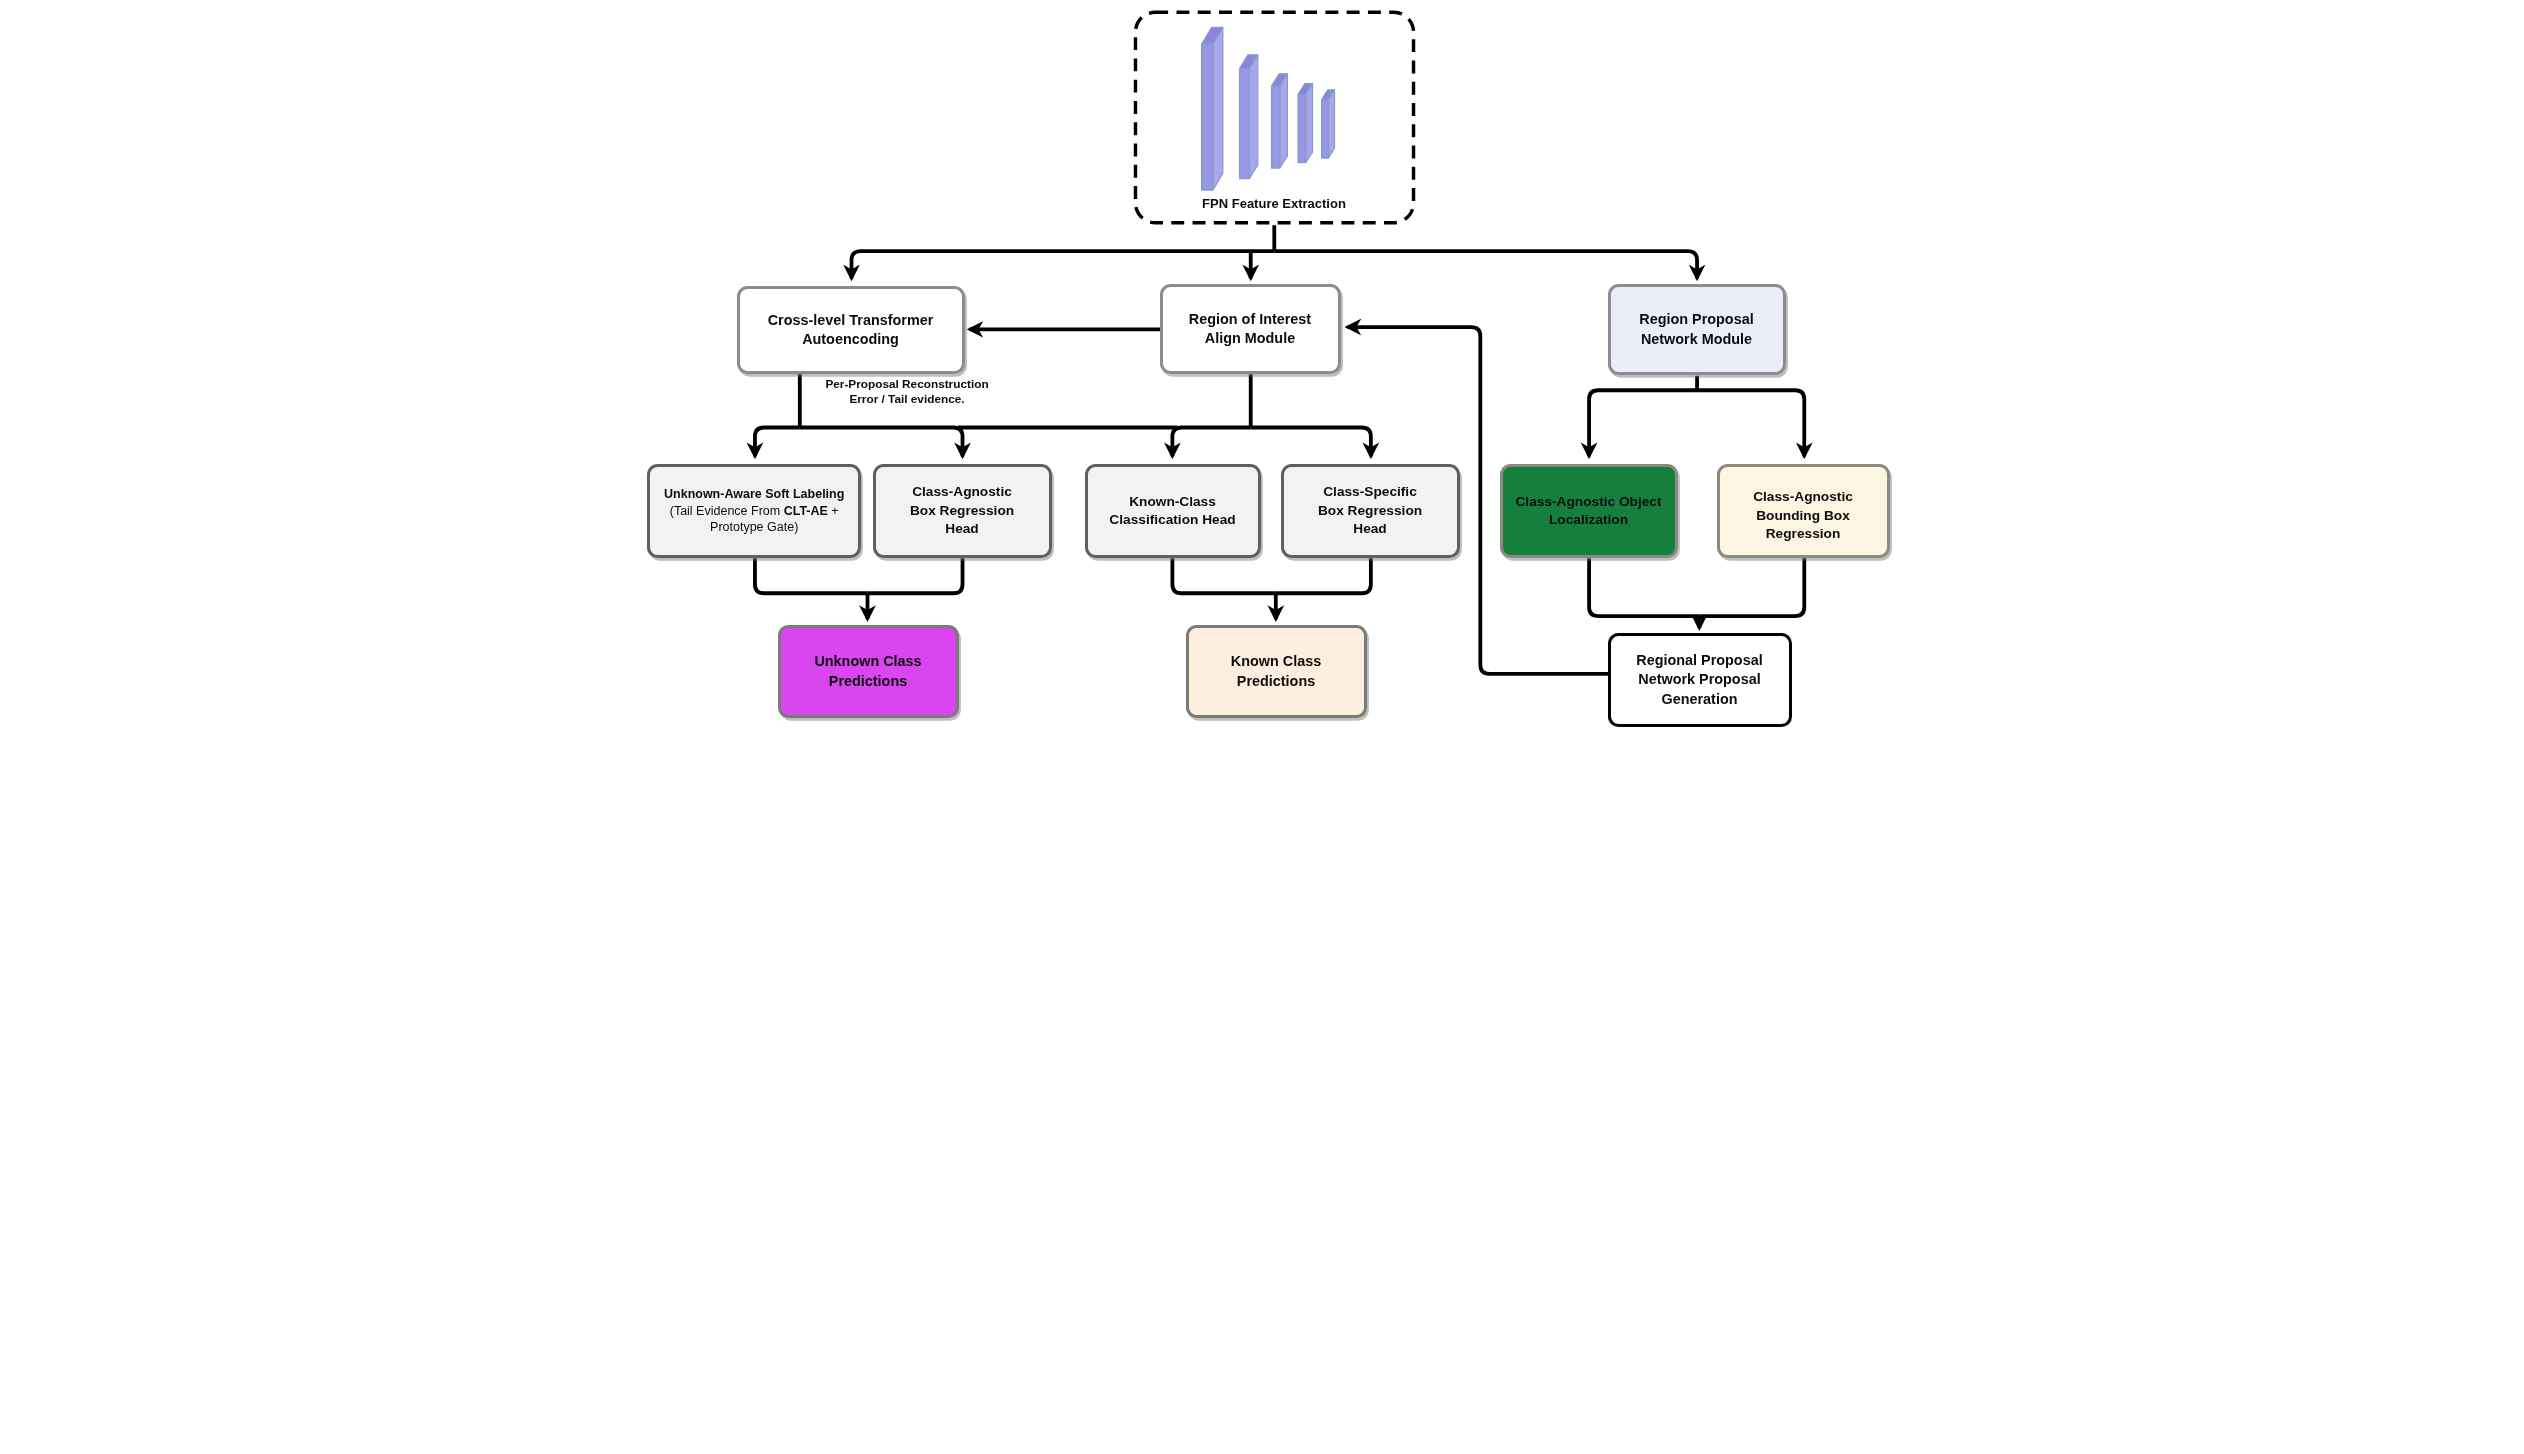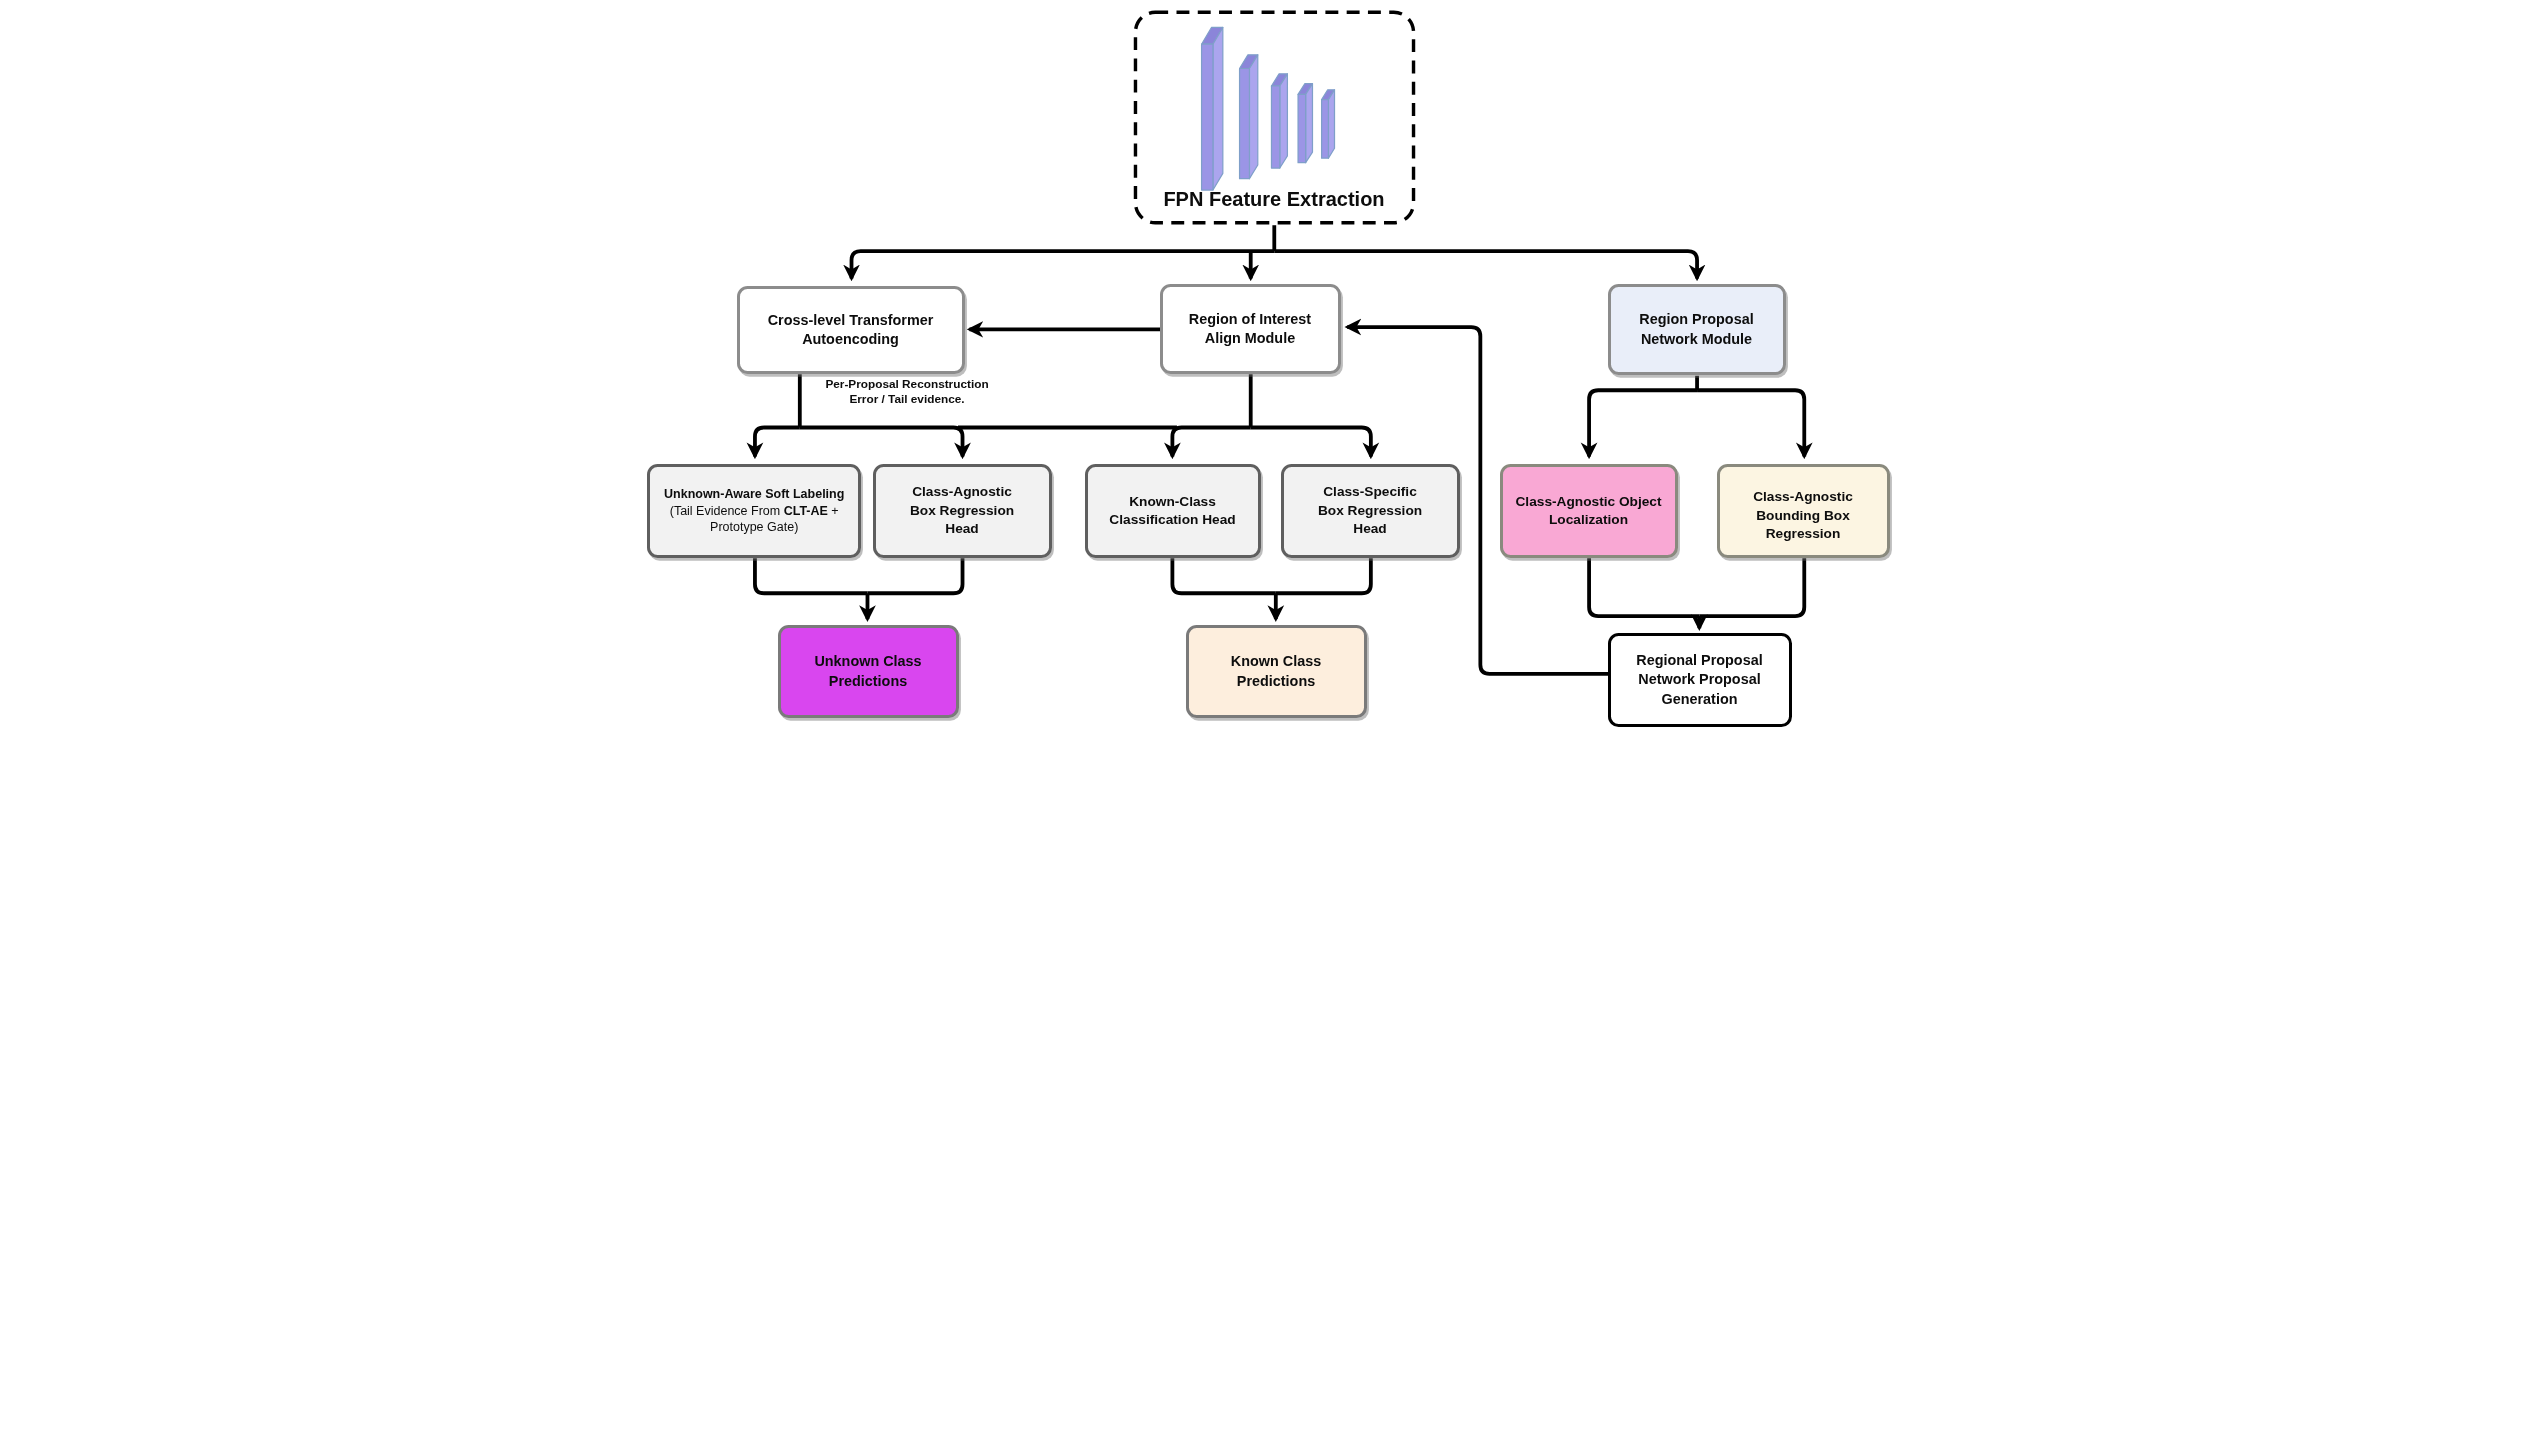--- a/index.html
+++ b/index.html
@@ -48,21 +48,21 @@
   
   .n-uasl  { left: 16.7px;  top: 464px; width: 214px; height: 94px; font-size: 12.5px; background: #f2f2f2; border-color: #5f5f5f; }
   .n-uasl .label { padding: 0 9px; }
   .n-uasl .rg { font-weight: normal; }
   .n-cabrh { left: 242px; top: 464px; width: 179px; height: 94px; font-size: 13.7px; background: #f2f2f2; border-color: #5f5f5f; }
   .n-cabrh .label { padding: 0 29px; }
   .n-kch   { left: 454px; top: 464px; width: 176px; height: 94px; font-size: 13.7px; background: #f2f2f2; border-color: #5f5f5f; }
   .n-kch .label { padding: 0 10.6px; }
   .n-csbrh { left: 650px; top: 464px; width: 179px; height: 94px; font-size: 13.7px; background: #f2f2f2; border-color: #5f5f5f; }
   .n-csbrh .label { padding: 0 29px; }
-  .n-caol  { left: 869px; top: 464px; width: 178px; height: 94px; font-size: 13.7px; background: #f9a8d4; border-color: #8a8a7e; }
+  .n-caol  { left: 869px; top: 464px; width: 178px; height: 94px; font-size: 13.7px; background: #15803d; border-color: #8a8a7e; }
   .n-caol .label { padding: 0 12px; }
   .n-cabbr { left: 1086px; top: 464px; width: 173px; height: 94px; font-size: 13.7px; background: #fcf5e2; border-color: #8a8a7e; }
   .n-cabbr .label { padding: 0 26px; margin-top: 10px; }
   
   .n-up  { left: 147px; top: 625px; width: 181px; height: 93px; font-size: 14.4px; background: #d946ef; border-color: #7a7a7a; }
   .n-up .label { padding: 0 21px; }
   .n-kp  { left: 555px; top: 625px; width: 181px; height: 93px; font-size: 14.4px; background: #fdeedd; border-color: #7a7a7a; }
   .n-kp .label { padding: 0 21px; }
   .n-rpg { left: 977px; top: 633px; width: 184px; height: 94px; font-size: 14.4px; background: #ffffff; border: 3.4px solid #000000; box-shadow: none; }
   .n-rpg .label { padding: 0 20px; }
@@ -70,21 +70,21 @@
   .n-fpn {
     left: 502px; top: 10px; width: 283px; height: 215px;
     background: transparent; border: none; box-shadow: none;
     display: block; border-radius: 0;
   }
   .n-fpn svg { display: block; }
   .fpn-label {
     position: absolute;
     left: 0; right: 0; bottom: 12px;
     text-align: center;
-    font-size: 20px;
+    font-size: 13px;
     font-weight: bold;
     color: #0d0d0d;
   }
   
   .edge-note {
     position: absolute;
     left: 168px; top: 377px; width: 217px;
     z-index: 1;
     text-align: center;
     font-size: 11.8px;

